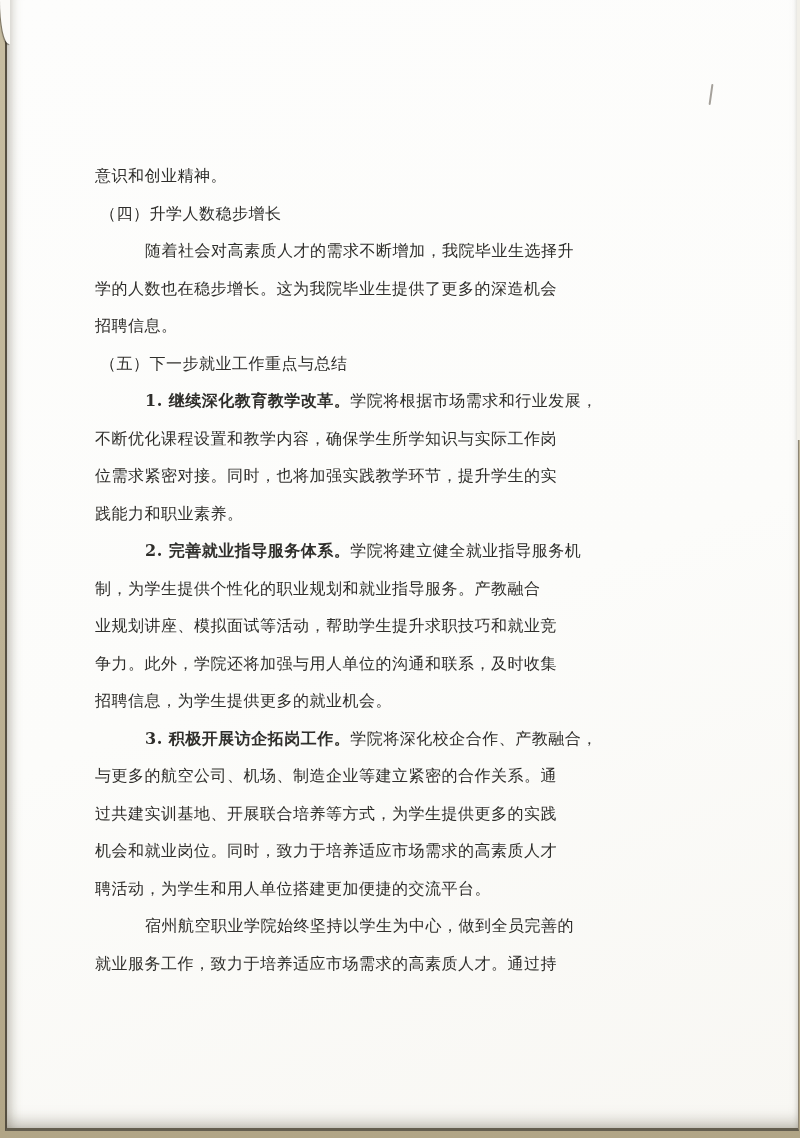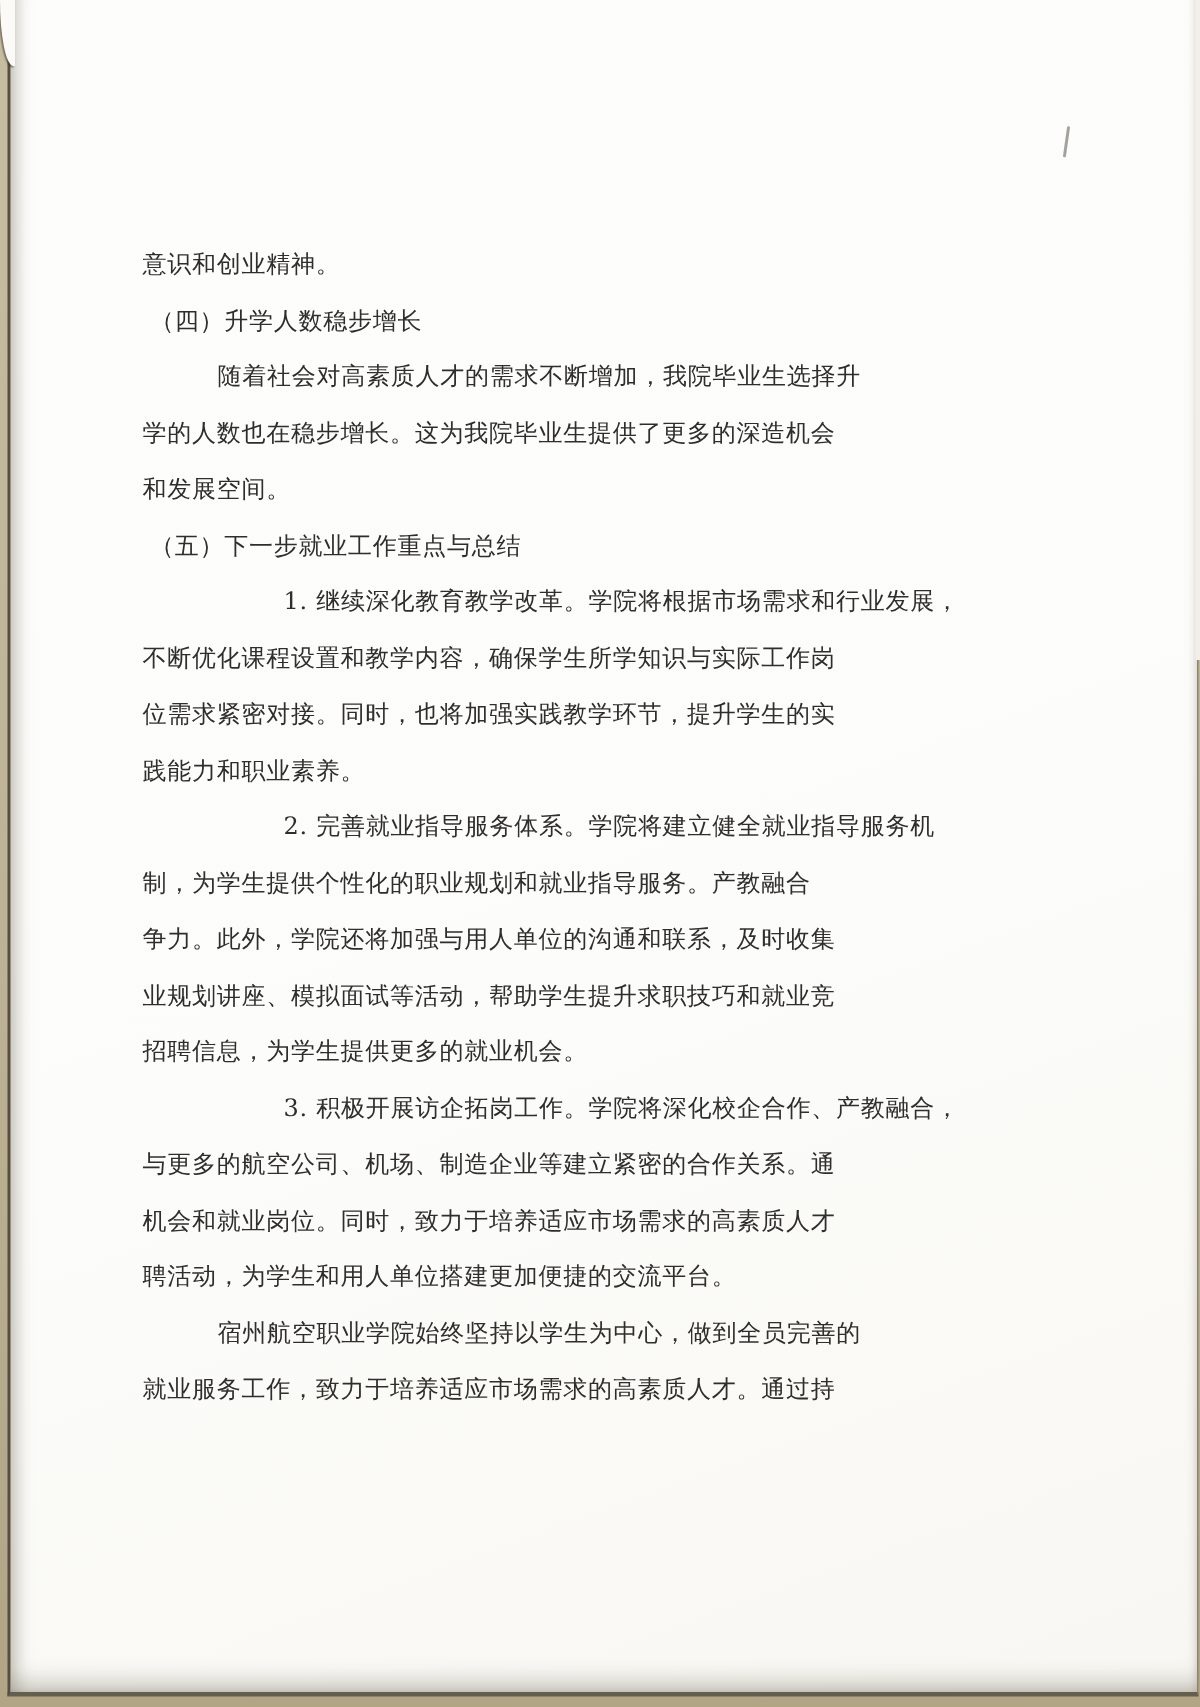--- a/index.html
+++ b/index.html
@@ -79,46 +79,46 @@
     height: 37.5px;
     white-space: nowrap;
   }
   .line.first {
     padding-left: 50px;
   }
   .line.hang {
     padding-left: 5px;
   }
   .bold-lead {
-    font-weight: normal;
-    margin-left: 44px;
+    font-weight: bold;
   }
 </style>
 </head>
 <body style="background: linear-gradient(rgb(199, 189, 161) 0%, rgb(189, 178, 149) 55%, rgb(177, 165, 134) 100%);">
 
 <div class="right-sliver"></div>
 <div class="paper"></div>
 <div class="corner-curl"></div>
 <div class="pen-mark"></div>
 <div class="text-block" id="text-block">
     <div class="line ">意识和创业精神。</div>
     <div class="line hang heading">（四）升学人数稳步增长</div>
     <div class="line first">随着社会对高素质人才的需求不断增加，我院毕业生选择升</div>
     <div class="line ">学的人数也在稳步增长。这为我院毕业生提供了更多的深造机会</div>
-    <div class="line ">和发展空间。</div>
+    <div class="line ">招聘信息。</div>
     <div class="line hang heading">（五）下一步就业工作重点与总结</div>
     <div class="line first"><span class="bold-lead">1. 继续深化教育教学改革。</span><span>学院将根据市场需求和行业发展，</span></div>
     <div class="line ">不断优化课程设置和教学内容，确保学生所学知识与实际工作岗</div>
     <div class="line ">位需求紧密对接。同时，也将加强实践教学环节，提升学生的实</div>
     <div class="line ">践能力和职业素养。</div>
     <div class="line first"><span class="bold-lead">2. 完善就业指导服务体系。</span><span>学院将建立健全就业指导服务机</span></div>
     <div class="line ">制，为学生提供个性化的职业规划和就业指导服务。产教融合</div>
+    <div class="line ">业规划讲座、模拟面试等活动，帮助学生提升求职技巧和就业竞</div>
     <div class="line ">争力。此外，学院还将加强与用人单位的沟通和联系，及时收集</div>
-    <div class="line ">业规划讲座、模拟面试等活动，帮助学生提升求职技巧和就业竞</div>
     <div class="line ">招聘信息，为学生提供更多的就业机会。</div>
     <div class="line first"><span class="bold-lead">3. 积极开展访企拓岗工作。</span><span>学院将深化校企合作、产教融合，</span></div>
     <div class="line ">与更多的航空公司、机场、制造企业等建立紧密的合作关系。通</div>
+    <div class="line ">过共建实训基地、开展联合培养等方式，为学生提供更多的实践</div>
     <div class="line ">机会和就业岗位。同时，致力于培养适应市场需求的高素质人才</div>
     <div class="line ">聘活动，为学生和用人单位搭建更加便捷的交流平台。</div>
     <div class="line first">宿州航空职业学院始终坚持以学生为中心，做到全员完善的</div>
     <div class="line ">就业服务工作，致力于培养适应市场需求的高素质人才。通过持</div>
   </div>
 
 </body></html>

